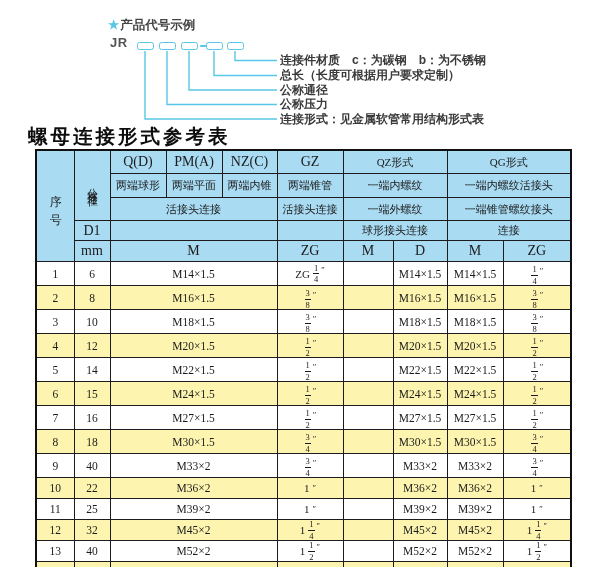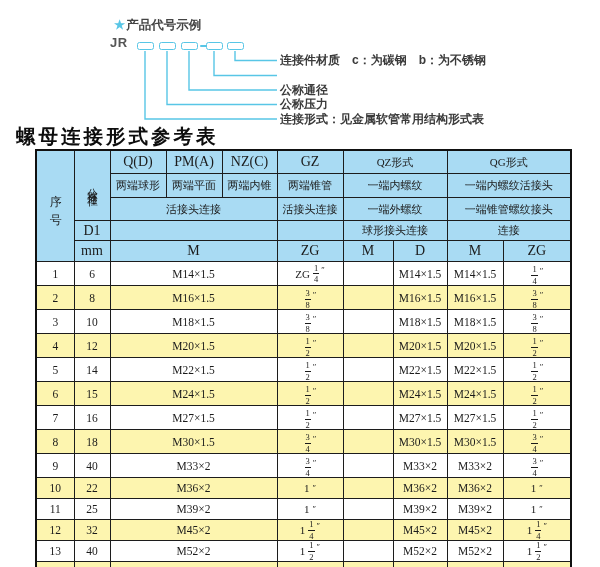--- a/index.html
+++ b/index.html
@@ -9,30 +9,30 @@
     --ink:#1b1b1b;
     --label:#3b3b3b;
   }
   html,body{margin:0;padding:0;}
   body{
     width:600px;height:567px;position:relative;background:#ffffff;
     font-family:"Liberation Serif", serif;color:var(--ink);overflow:hidden;
   }
   
   .diagram{position:absolute;left:0;top:0;width:600px;height:132px;}
-  .star-heading{position:absolute;left:114px;top:17px;font:bold 12.5px "Liberation Sans", sans-serif;color:#444;white-space:nowrap;text-align:center;}
+  .star-heading{position:absolute;left:108px;top:17px;font:bold 12.5px "Liberation Sans", sans-serif;color:#444;white-space:nowrap;text-align:center;}
   .star-heading .star{color:var(--cyan);margin-right:1px;}
   .code-prefix{position:absolute;left:110px;top:35px;font:bold 13px "Liberation Sans", sans-serif;color:#555;letter-spacing:0.5px;text-align:center;}
   .code-box{position:absolute;top:42px;width:17px;height:8px;border:1.5px solid var(--cyan);border-radius:2.5px;box-sizing:border-box;background:#fff;}
   .code-dash{position:absolute;top:45px;width:7px;height:2px;background:var(--cyan);border-radius:1px;}
   .connector-svg{position:absolute;left:0;top:0;width:600px;height:132px;}
   .diagram-label{position:absolute;left:280px;height:15px;font:bold 12px "Liberation Sans", sans-serif;color:var(--label);white-space:nowrap;line-height:15px;}
   
   .table-title{
-    position:absolute;left:16px;top:123px;
+    position:absolute;left:28px;top:123px;
     font:bold 19.5px "DejaVu Serif", serif;color:#0d0d0d;letter-spacing:3px;white-space:nowrap;
   }
   
   .ref-table{
     position:absolute;left:35px;top:149px;width:537px;
     border-collapse:collapse;table-layout:fixed;
     font-family:"Liberation Serif", serif;
   }
   .ref-table td{
     border:1px solid #1c1c1c;text-align:center;vertical-align:middle;
@@ -73,20 +73,21 @@
   <div class="code-prefix">JR</div>
 
   <div class="code-box" style="left:137px"></div>
   <div class="code-box" style="left:159px"></div>
   <div class="code-box" style="left:181px"></div>
   <div class="code-dash" style="left:200px"></div>
   <div class="code-box" style="left:206px"></div>
   <div class="code-box" style="left:227px"></div>
 
   <div class="diagram-label" style="top:53px">连接件材质　c：为碳钢　b：为不锈钢</div>
+  <div class="diagram-label" style="top:68px">总长（长度可根据用户要求定制）</div>
   <div class="diagram-label" style="top:82.5px">公称通径</div>
   <div class="diagram-label" style="top:97px">公称压力</div>
   <div class="diagram-label" style="top:111.5px">连接形式：见金属软管常用结构形式表</div>
 </div>
 
 <div class="table-title">螺母连接形式参考表</div>
 
 <table class="ref-table">
   <colgroup>
     <col style="width:38px">

